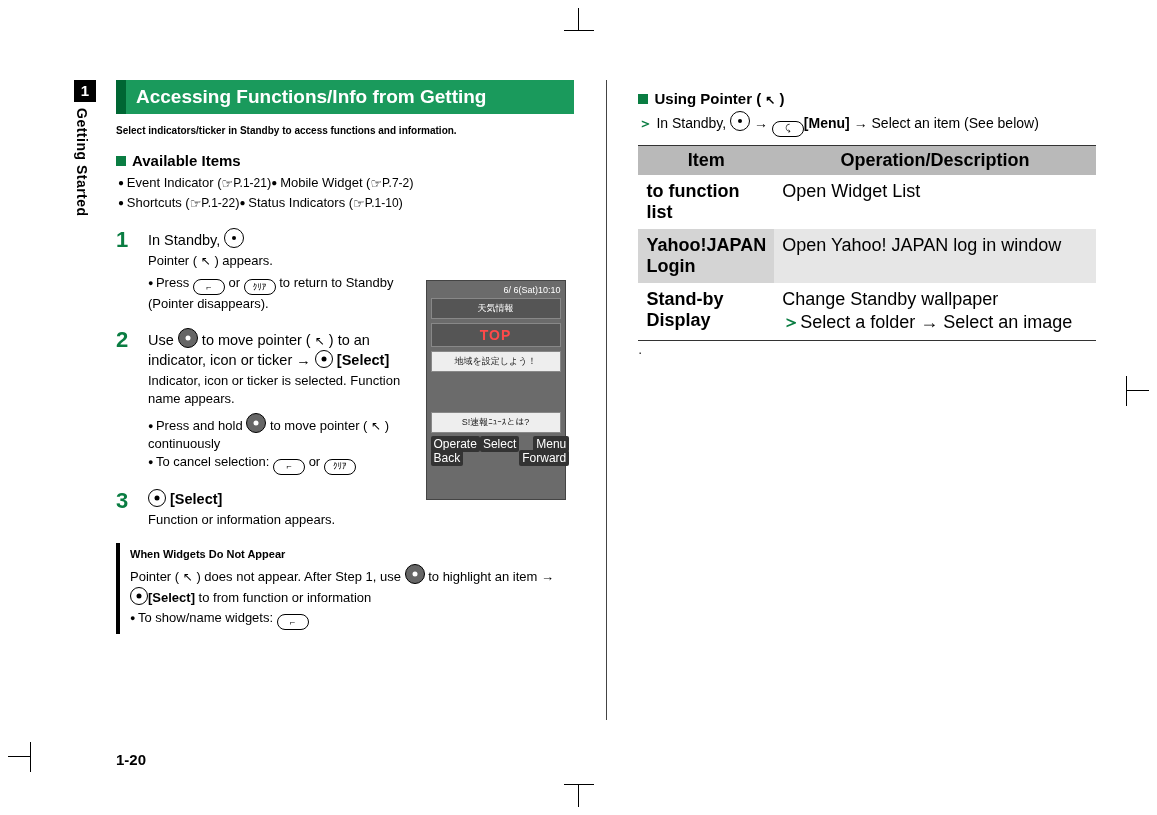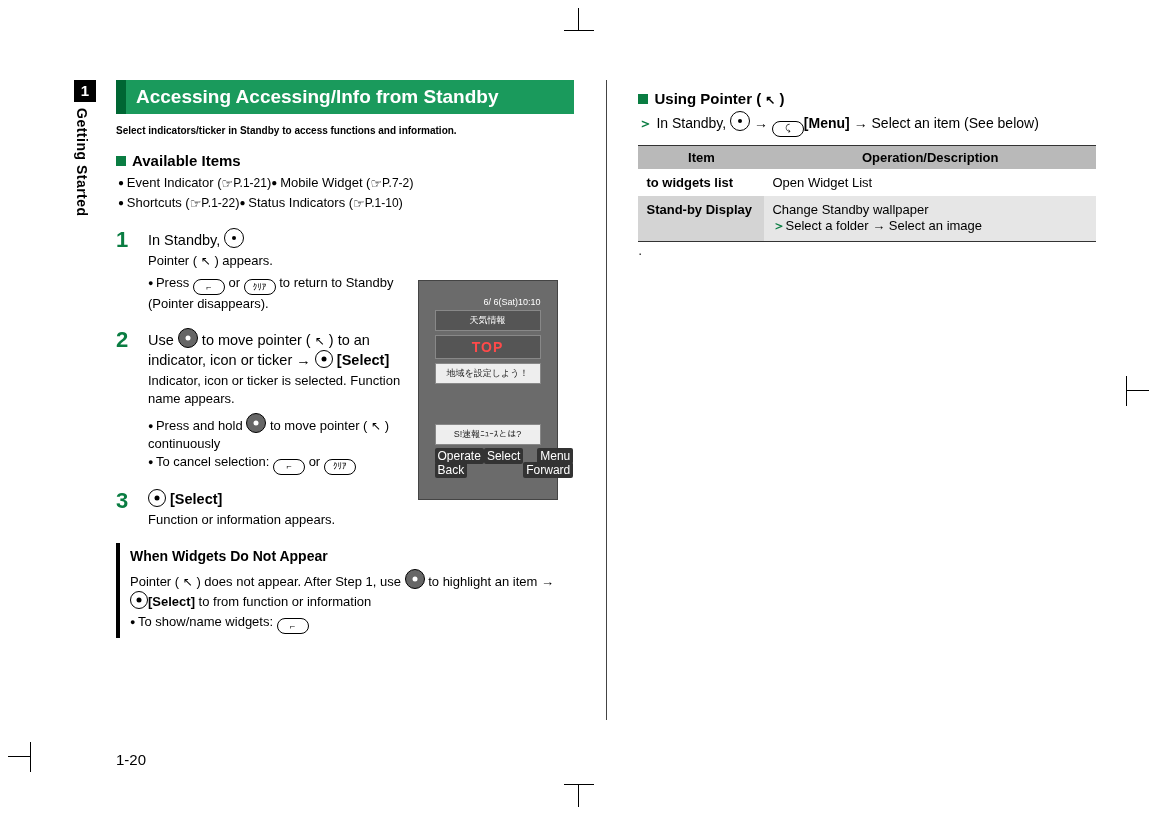--- a/index.html
+++ b/index.html
@@ -252,37 +252,37 @@
 
   .note-box {
     border-left: 4px solid #000;
     padding: 4px 0 4px 10px;
     margin-top: 12px;
     font-size: 13px;
     line-height: 1.4;
   }
   .note-box .note-title {
     font-weight: bold;
-    font-size: 14px;
+    font-size: 11px;
     margin-bottom: 2px;
   }
 
   
   .phone-shot {
     position: absolute;
-    right: 16px;
+    right: 8px;
     top: 200px;
     width: 140px;
     height: 220px;
     border: 1px solid #444;
     background: #6b6b6b;
     color: #fff;
     font-size: 9px;
     box-sizing: border-box;
-    padding: 16px;
+    padding: 4px;
   }
   .phone-shot .status {
     font-size: 9px;
     text-align: right;
     color: #fff;
     margin-bottom: 3px;
   }
   .phone-shot .tile {
     background: #555;
     border: 1px solid #888;
@@ -325,21 +325,21 @@
   }
   .right .chevron {
     color: #0a7d42;
     font-weight: bold;
   }
 
   table.op {
     border-collapse: collapse;
     width: 100%;
     margin-top: 8px;
-    font-size: 13px;
+    font-size: 18px;
   }
   table.op th {
     background: #b9b9b9;
     font-weight: bold;
     padding: 4px 8px;
   }
   table.op td {
     padding: 6px 8px;
     vertical-align: top;
   }
@@ -357,21 +357,21 @@
   table.op tbody tr:nth-child(even) td.item {
     background: #d4d4d4;
   }
   table.op { border-bottom: 1px solid #333; border-top: 1px solid #333; }
 
   .page-num {
     position: absolute;
     left: 56px;
     bottom: -8px;
     font-size: 15px;
-    font-weight: normal;
+    font-weight: bold;
     text-align: center;
   }
 </style>
 </head>
 <body>
 
 <div class="crop top-v"></div>
 <div class="crop top-h"></div>
 <div class="crop bot-v"></div>
 <div class="crop bot-h"></div>
@@ -384,21 +384,21 @@
 
   <div class="side-tab">
     <div class="tab-num-box">1</div>
     <div class="tab-label">Getting Started</div>
   </div>
 
   <div class="columns">
 
     <div class="col left">
 
-      <div class="heading-bar">Accessing Accessing/Info from Standby</div>
+      <div class="heading-bar">Accessing Functions/Info from Getting</div>
 
       <div class="intro">Select indicators/ticker in Standby to access functions and information.</div>
 
       <div class="subhead">
         <span class="green-square"></span><span>Available Items</span>
       </div>
 
       <div class="bullet-wrap">
         <div class="row">
           <span class="bullet-item">Event Indicator (<span class="hand-icon">☞</span><span class="xref">P.1-21</span>)</span>
@@ -522,22 +522,26 @@
 
       <table class="op">
         <thead>
           <tr>
             <th>Item</th>
             <th>Operation/Description</th>
           </tr>
         </thead>
         <tbody>
           <tr>
-            <td class="item">to widgets list</td>
+            <td class="item">to function list</td>
             <td>Open Widget List</td>
+          </tr>
+          <tr>
+            <td class="item">Yahoo!JAPAN Login</td>
+            <td>Open Yahoo! JAPAN log in window</td>
           </tr>
           <tr>
             <td class="item">Stand-by Display</td>
             <td>
               <span>Change Standby wallpaper</span><br>
               <span class="chevron">＞</span><span>Select a folder → Select an image</span>
             </td>
           </tr>
         </tbody>
       </table>

